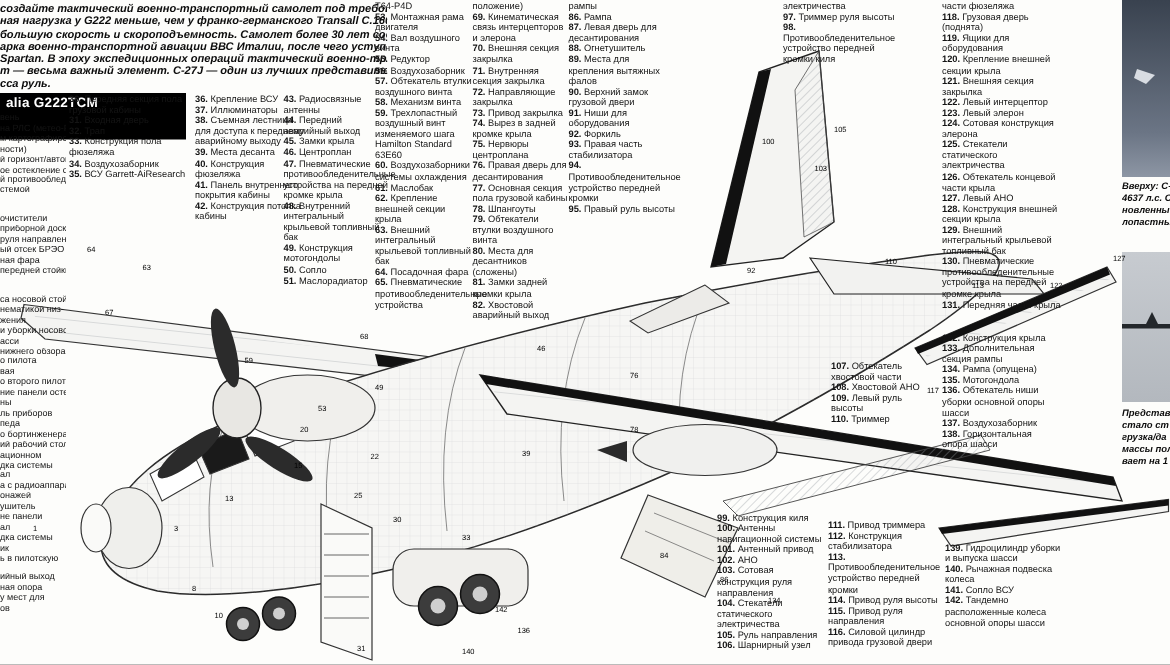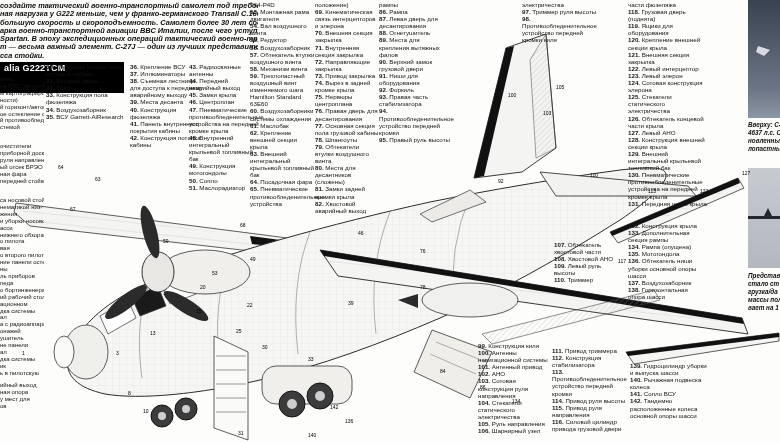--- a/index.html
+++ b/index.html
@@ -131,21 +131,21 @@
     </g>
   </svg>
 
   <div class="intro" id="intro">
       <div>создайте тактический военно-транспортный самолет под требования НАТО.</div>
       <div>ная нагрузка у G222 меньше, чем у франко-германского Transall C.160, но зато он</div>
       <div>большую скорость и скороподъемность. Самолет более 30 лет составлял ос-</div>
       <div>арка военно-транспортной авиации ВВС Италии, после чего уступил место</div>
       <div>Spartan. В эпоху экспедиционных операций тактический военно-транспортный</div>
       <div>т — весьма важный элемент. С-27J — один из лучших представителей данно-</div>
-      <div>сса стойки.</div>
+      <div>сса руль.</div>
     </div>
 
   <div class="badge">alia G222TCM</div>
 
   <div id="frags">
       <div class="frag" style="top: 76px;">
         <div>вень</div>
         <div>на РЛС (метео-РЛС</div>
         <div>м картографирова-</div>
         <div>ности)</div>

